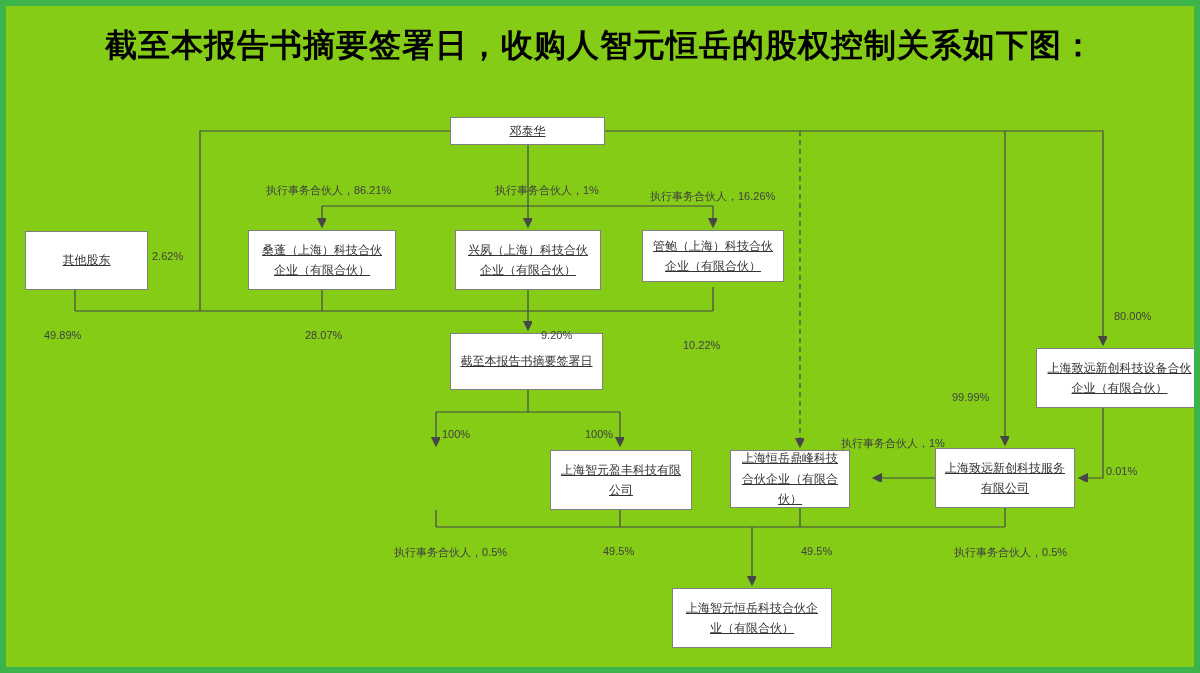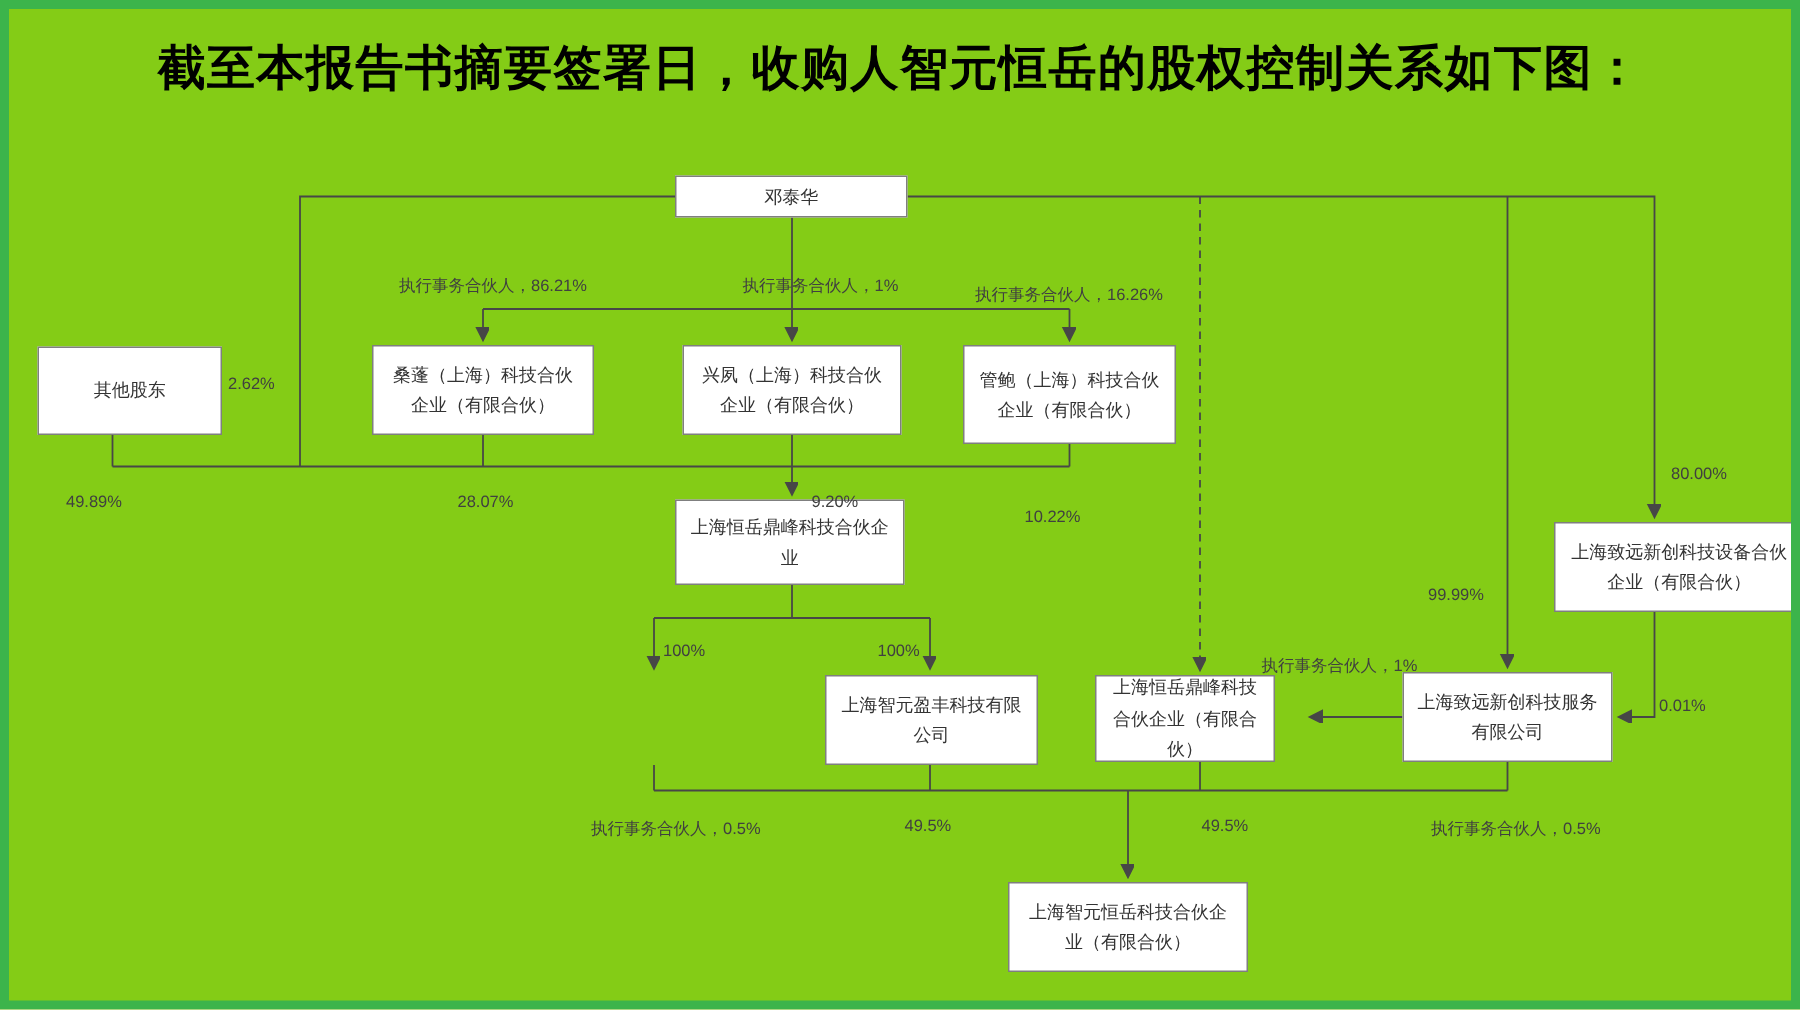--- a/index.html
+++ b/index.html
@@ -20,20 +20,21 @@
   svg.connectors path{fill:none;stroke:var(--line,#474747);stroke-width:1.2px;}
   svg.connectors path.arr{marker-end:url(#arw);}
   svg.connectors path.dash{stroke-dasharray:5 4;}
   #arw-head{fill:var(--line,#474747);}
   .node{
     position:absolute;box-sizing:border-box;background:#fff;
     border:1px solid var(--box_border,#7f7f7f);
     display:flex;align-items:center;justify-content:center;text-align:center;
     font-size:12px;line-height:1.7;color:var(--text,#333);padding:2px 8px;
     z-index:2;
+    text-decoration:underline;
   }
   .elbl{
     position:absolute;font-size:11px;color:#404040;white-space:nowrap;z-index:3;margin-top:12px;
   }
 </style>
 </head>
 <body>
 
 <div class="frame">
   <div class="title">截至本报告书摘要签署日，收购人智元恒岳的股权控制关系如下图：</div>
@@ -78,22 +79,22 @@
     <path d="M800 508 L800 527"></path>
     <path d="M1005 508 L1005 527"></path>
     <path d="M436 527 L1005 527"></path>
     <path class="arr" d="M752 527 L752 584"></path>
   </svg>
 
   <div class="node" style="left:450px;top:117px;width:155px;height:28px">邓泰华</div>
   <div class="node" style="left:25px;top:231px;width:123px;height:59px">其他股东</div>
   <div class="node" style="left:248px;top:230px;width:148px;height:60px">桑蓬（上海）科技合伙企业（有限合伙）</div>
   <div class="node" style="left:455px;top:230px;width:146px;height:60px">兴夙（上海）科技合伙企业（有限合伙）</div>
-  <div class="node" style="left:642px;top:230px;width:142px;height:66px">管鲍（上海）科技合伙企业（有限合伙）</div>
-  <div class="node" style="left:450px;top:333px;width:153px;height:57px">上海恒岳鼎峰科技合伙企业</div>
+  <div class="node" style="left:642px;top:230px;width:142px;height:52px">管鲍（上海）科技合伙企业（有限合伙）</div>
+  <div class="node" style="left:450px;top:333px;width:153px;height:57px">截至本报告书摘要签署日</div>
   <div class="node" style="left:1036px;top:348px;width:167px;height:60px">上海致远新创科技设备合伙企业（有限合伙）</div>
   <div class="node" style="left:550px;top:450px;width:142px;height:60px">上海智元盈丰科技有限公司</div>
   <div class="node" style="left:730px;top:450px;width:120px;height:58px">上海恒岳鼎峰科技合伙企业（有限合伙）</div>
   <div class="node" style="left:935px;top:448px;width:140px;height:60px">上海致远新创科技服务有限公司</div>
   <div class="node" style="left:672px;top:588px;width:160px;height:60px">上海智元恒岳科技合伙企业（有限合伙）</div>
 
   <span class="elbl" style="left:266px;top:171px">执行事务合伙人，86.21%</span>
   <span class="elbl" style="left:495px;top:171px">执行事务合伙人，1%</span>
   <span class="elbl" style="left:650px;top:177px">执行事务合伙人，16.26%</span>
   <span class="elbl" style="left:152px;top:238px">2.62%</span>

